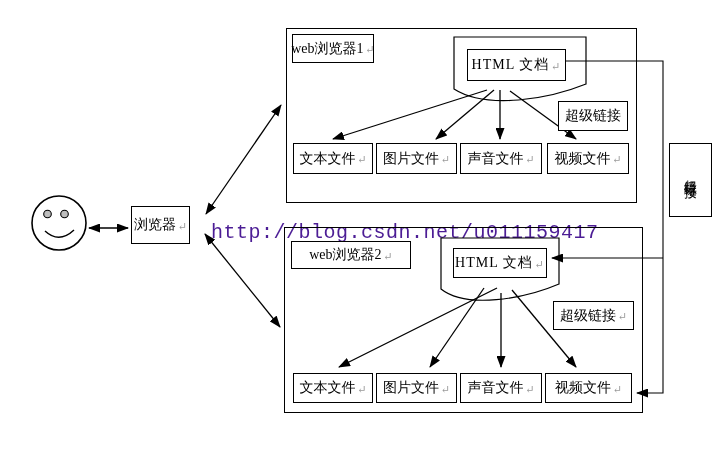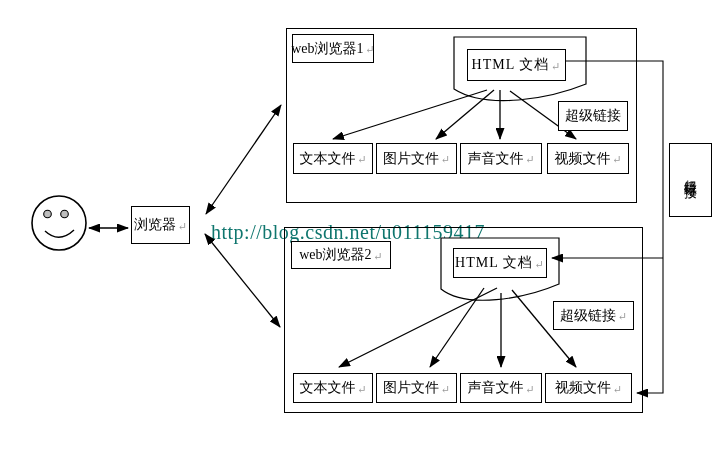--- a/index.html
+++ b/index.html
@@ -2,22 +2,22 @@
 <html><head>
 <meta charset="utf-8">
 <style>
   html,body{margin:0;padding:0;background:#fff;}
   .canvas{
     position:relative;width:718px;height:450px;background:#fff;overflow:hidden;
     font-family:"Liberation Serif","DejaVu Serif",serif;color:#000;
   }
   .watermark{
     position:absolute;left:211px;top:221px;z-index:0;
-    font-size:20px;letter-spacing:.5px;color:#0f766e;white-space:nowrap;
-    font-family:Liberation Serif, serif;
+    font-size:20px;letter-spacing:.5px;color:#4c1d95;white-space:nowrap;
+    font-family:Liberation Mono, monospace;
     text-align:center;
   }
   .rect{position:absolute;box-sizing:border-box;border:1px solid #000;}
   .outer{z-index:1;background:transparent;}
   svg.layer{position:absolute;left:0;top:0;z-index:2;}
   .label{
     z-index:3;background:#fff;display:flex;align-items:center;justify-content:center;
     font-size:14px;white-space:nowrap;line-height:1;
   }
   .ret{color:#999;font-size:11px;margin-left:2px;transform:translateY(1px);}
@@ -106,21 +106,21 @@
   </div>
   <div class="rect label" style="left:460px;top:143px;width:82px;height:31px">
     <span>声音文件</span>
     <span class="ret">↵</span>
   </div>
   <div class="rect label" style="left:547px;top:143px;width:82px;height:31px">
     <span>视频文件</span>
     <span class="ret">↵</span>
   </div>
 
-  <div class="rect label" style="left:291px;top:241px;width:100px;height:28px">
+  <div class="rect label" style="left:291px;top:241px;width:120px;height:28px">
     <span>web浏览器2</span>
     <span class="ret">↵</span>
   </div>
   <div class="rect label htmldoc" style="left:453px;top:248px;width:94px;height:30px">
     <span>HTML 文档</span>
     <span class="ret">↵</span>
   </div>
   <div class="rect label" style="left:553px;top:301px;width:81px;height:29px">
     <span>超级链接</span>
     <span class="ret">↵</span>

